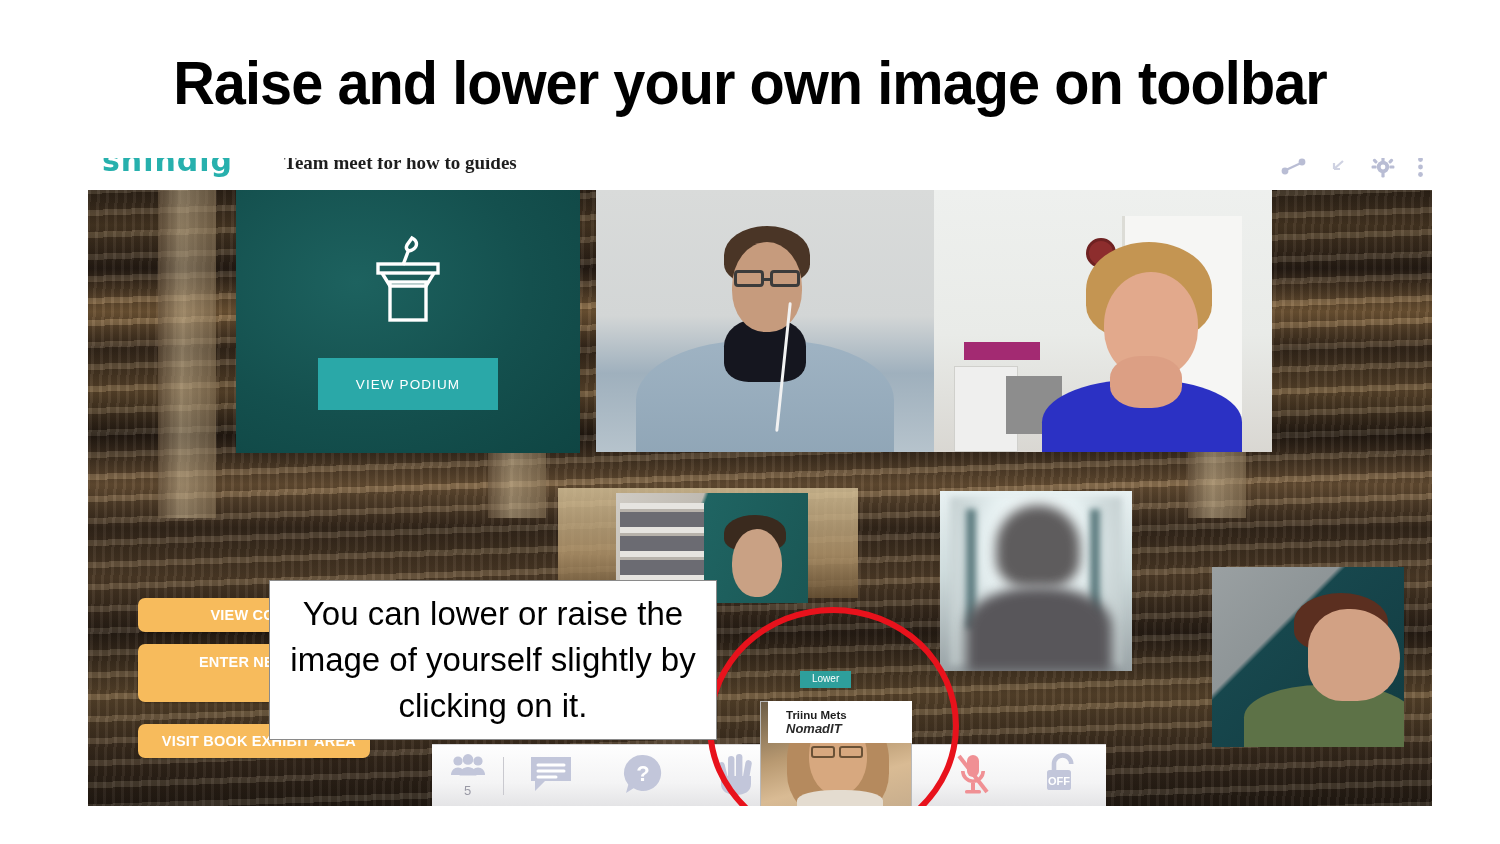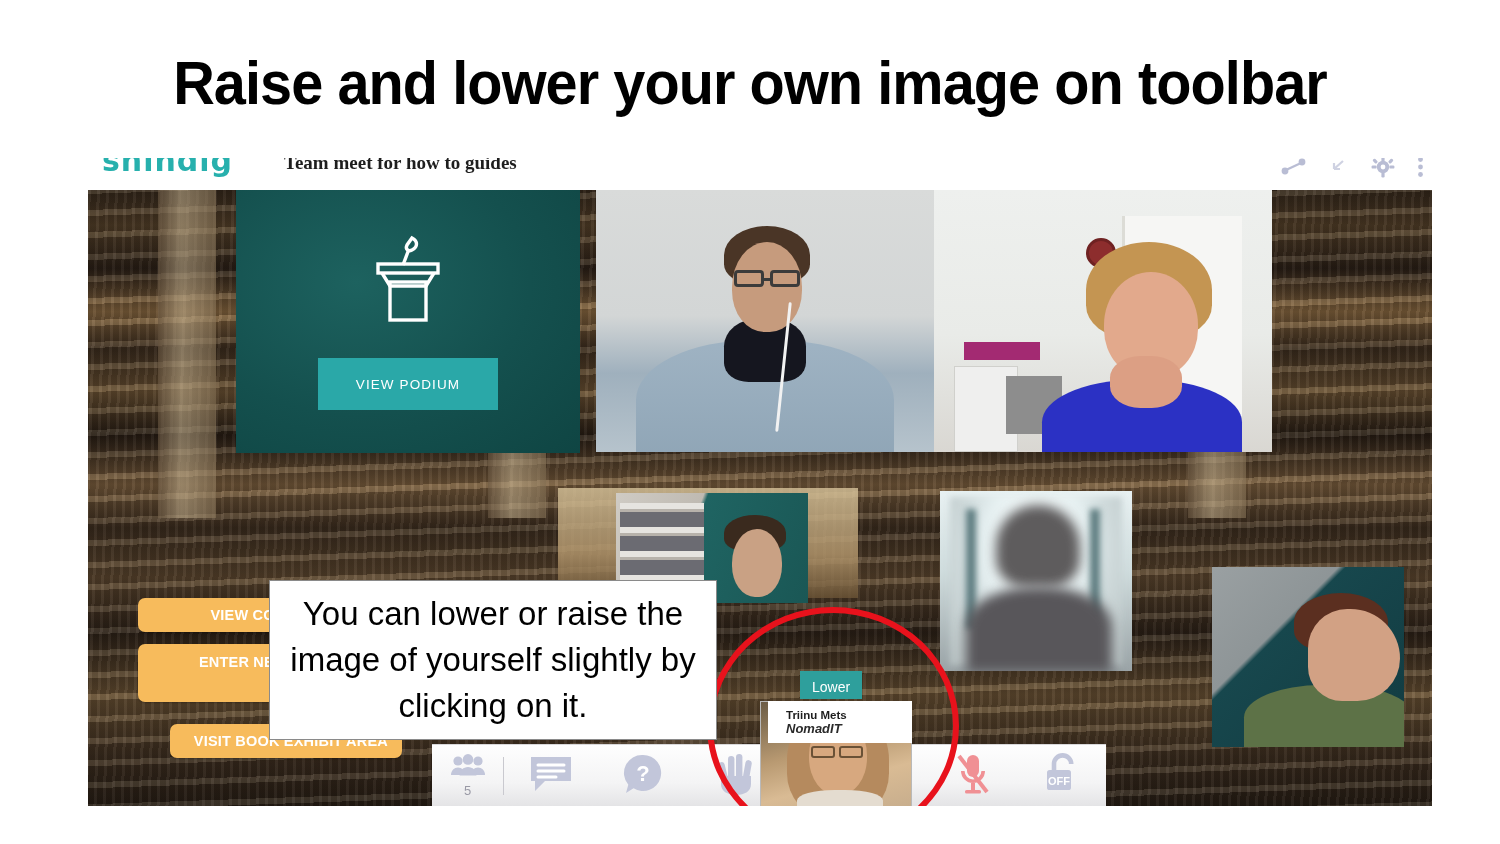--- a/index.html
+++ b/index.html
@@ -160,21 +160,21 @@
     position: absolute; z-index: 24;
     background: #f7bb5c; color: #ffffff;
     border: none; border-radius: 7px; cursor: pointer;
     font-family: "Liberation Sans", sans-serif;
     font-weight: bold; font-size: 14.5px; letter-spacing: .2px;
     text-align: right; padding: 8px 14px;
     box-shadow: 0 1px 2px rgba(0,0,0,.25);
   }
   #cta-view-conference  { left: 50px; top: 440px; width: 232px; height: 34px; line-height: 18px; }
   #cta-enter-networking { left: 50px; top: 486px; width: 232px; height: 58px; line-height: 21px; }
-  #cta-visit-exhibit    { left: 50px; top: 566px; width: 232px; height: 34px; line-height: 18px; margin-left: 32px; }
+  #cta-visit-exhibit    { left: 50px; top: 566px; width: 232px; height: 34px; line-height: 18px; }
 
   
   #bottom-toolbar {
     position: absolute; left: 344px; top: 586px;
     width: 674px; height: 62px;
     background: linear-gradient(180deg,#fefefe 0%,#f4f4f5 62%,#e4e4e6 100%);
     border-top: 1px solid #d8d8da;
     display: flex; align-items: center;
     z-index: 30;
   }
@@ -216,21 +216,21 @@
     font-size: 11.5px; font-weight: bold; color: #1d1d1d; line-height: 14px;
   }
   #selfview-org {
     font-family: "Liberation Sans", sans-serif;
     font-size: 13px; font-style: italic; color: #2b2b2b; line-height: 14px; font-weight: bold;
   }
   #lower-tooltip {
     position: absolute; left: 40px; top: 14px;
     background: #2e9f9c; color: #ffffff;
     font-family: "Liberation Sans", sans-serif;
-    font-size: 14px; padding: 8px 12px 4px; z-index: 4;
+    font-size: 10px; padding: 2px 12px 4px; z-index: 4;
   }
 
   
   #red-circle {
     position: absolute; left: 619px; top: 449px;
     width: 252px; height: 238px;
     border: 6px solid #e8121c; border-radius: 50%;
     z-index: 60; pointer-events: none;
   }
 

